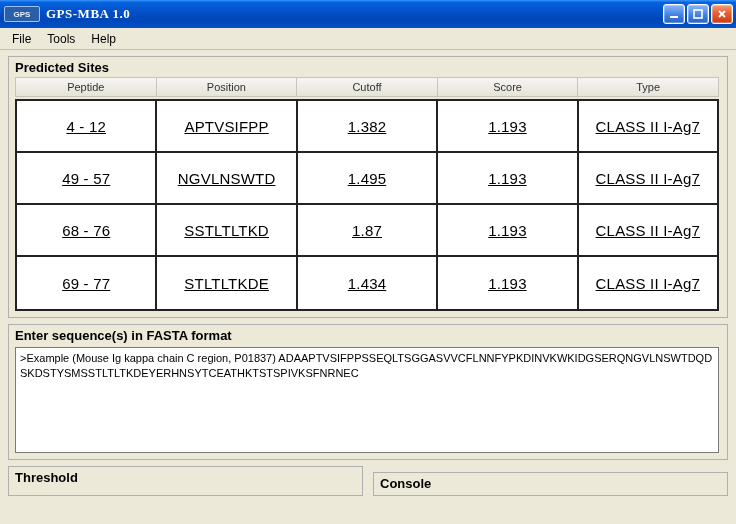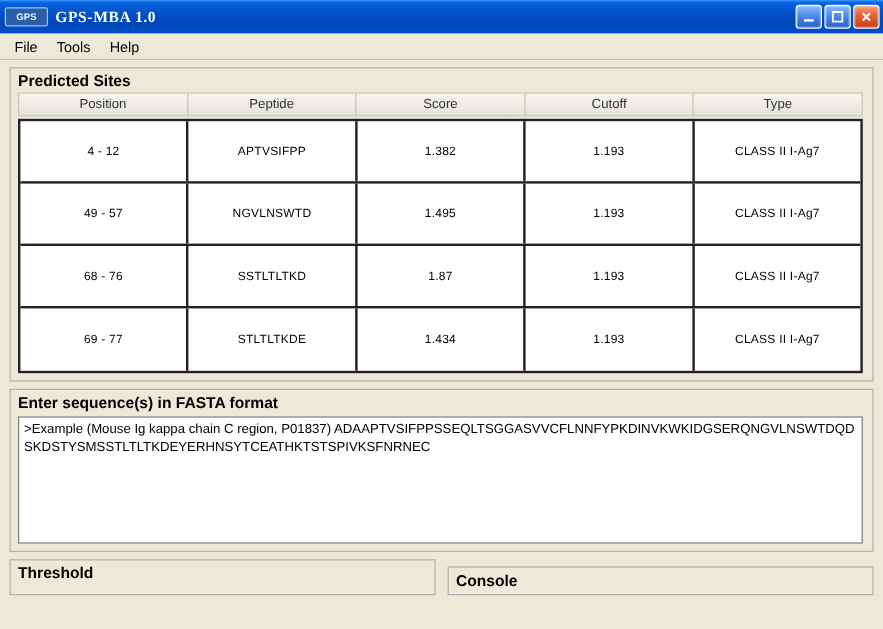--- a/index.html
+++ b/index.html
@@ -129,23 +129,24 @@
     height: 52px;
     border-bottom: 2px solid #222;
   }
   .drow:last-child { border-bottom: none; }
   .dcell {
     flex: 1;
     border-right: 2px solid #222;
     display: flex;
     align-items: center;
     justify-content: center;
-    font-size: 10px;
+    font-size: 15px;
     color: #000;
     letter-spacing: 0.2px;
+    text-decoration: underline;
   }
   .dcell:last-child { border-right: none; }
 
   
   .fasta-box {
     margin: 2px 4px 4px 4px;
     border: 1px solid #7a7a7a;
     background: #fff;
     height: 106px;
     padding: 3px 4px;
@@ -199,24 +200,24 @@
   <div class="menuitem">Tools</div>
   <div class="menuitem">Help</div>
 </div>
 
 <div class="content">
 
   <div class="groupbox">
     <div class="group-title">Predicted Sites</div>
 
     <div class="thdr">
+      <div class="thcell">Peptide</div>
       <div class="thcell">Position</div>
-      <div class="thcell">Peptide</div>
+      <div class="thcell">Cutoff</div>
       <div class="thcell">Score</div>
-      <div class="thcell">Cutoff</div>
       <div class="thcell">Type</div>
     </div>
 
     <div class="datatable">
       <div class="drow">
         <div class="dcell">4 - 12</div>
         <div class="dcell">APTVSIFPP</div>
         <div class="dcell">1.382</div>
         <div class="dcell">1.193</div>
         <div class="dcell">CLASS II I-Ag7</div>

